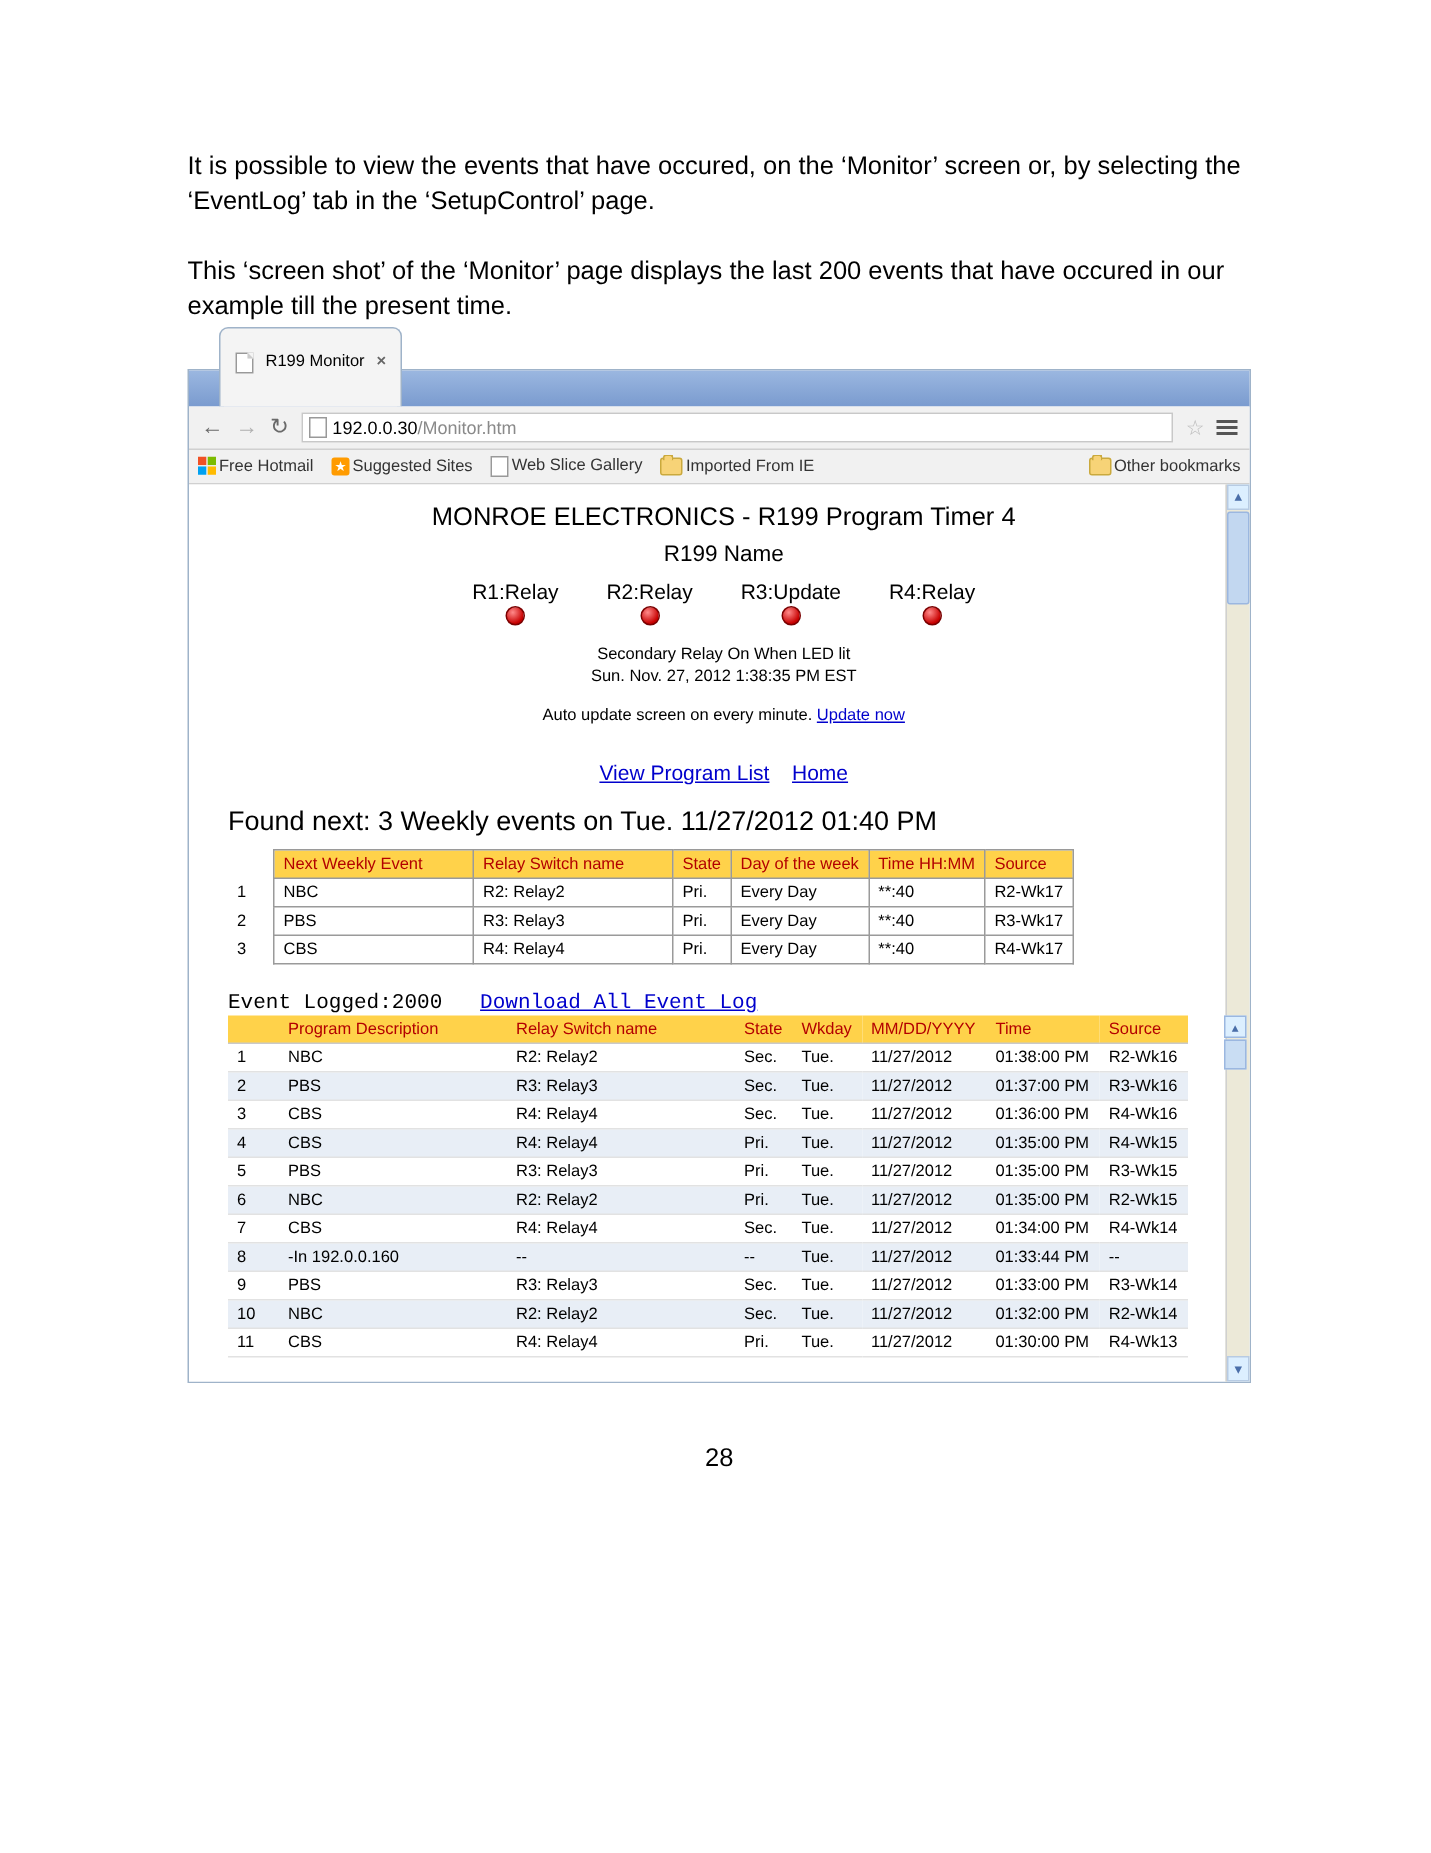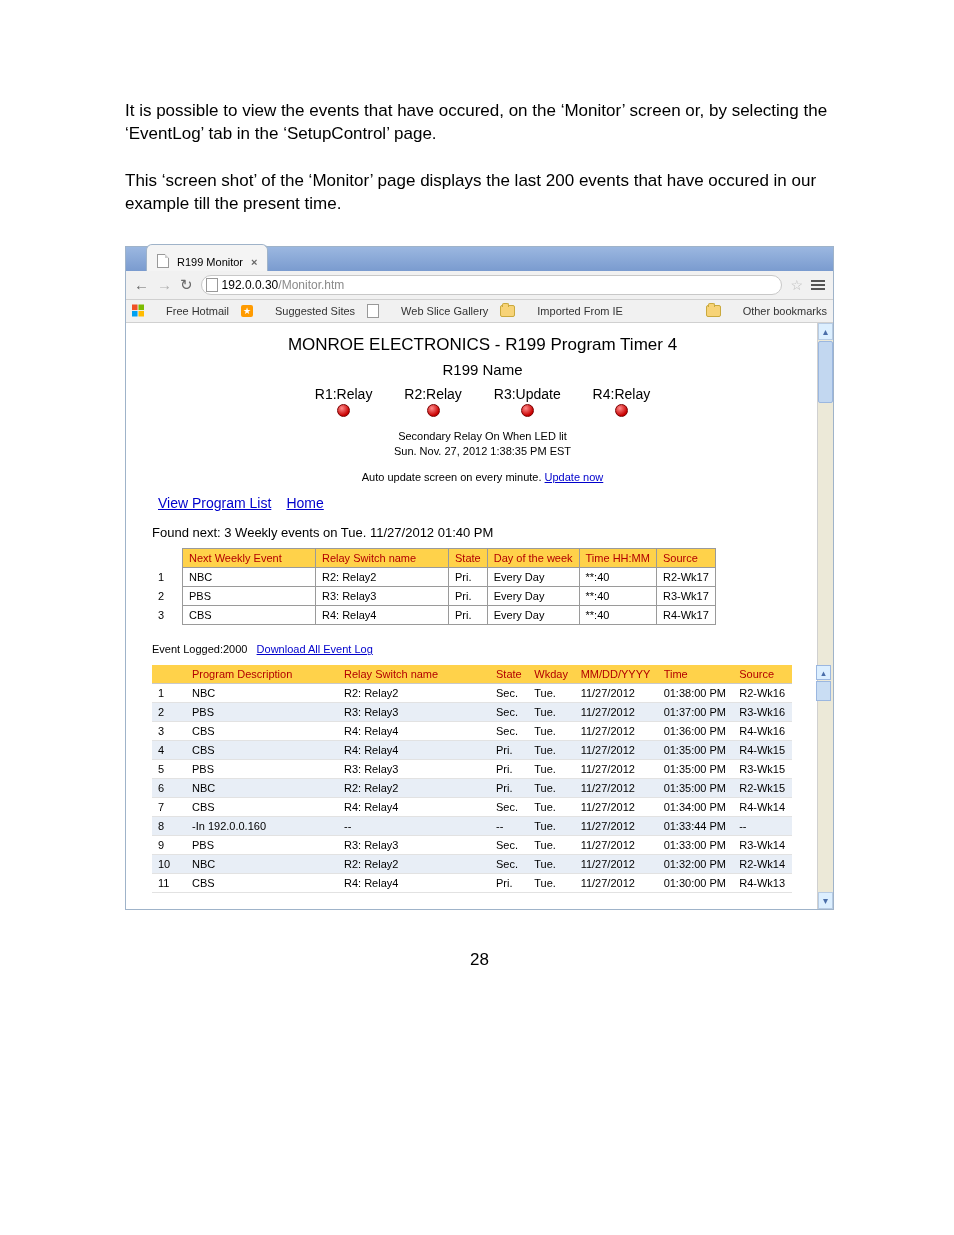--- a/index.html
+++ b/index.html
@@ -3,66 +3,66 @@
 <meta charset="utf-8">
 <style>
   html,body{margin:0;padding:0;background:#fff;font-family:Arial,Helvetica,sans-serif;color:#000}
   .page{width:954px;margin:0 auto;padding:100px 120px 40px 125px;box-sizing:border-box}
   .body-text{font-size:17px;line-height:1.35;margin:0 0 24px 0}
   .page-num{text-align:center;font-size:17px;margin-top:40px}
   
   .shot{border:1px solid #9fb3c9;background:#fff;margin-top:30px;font-family:Tahoma,Verdana,Arial,sans-serif;font-size:11px;color:#000}
   
   .tabbar{background:linear-gradient(#9bb7e0,#7a9bcf);height:24px;display:flex;align-items:flex-end;padding-left:20px}
-  .tab{background:#f4f4f4;border:1px solid #9fb3c9;border-bottom:none;border-top-left-radius:6px;border-top-right-radius:6px;height:20px;padding:3px 10px;display:flex;align-items:flex-end;gap:8px;font-size:11px}
+  .tab{background:#f4f4f4;border:1px solid #9fb3c9;border-bottom:none;border-top-left-radius:6px;border-top-right-radius:6px;height:20px;padding:16px 10px;display:flex;align-items:flex-start;gap:8px;font-size:11px}
   .tab .file-icon{width:10px;height:12px;border:1px solid #999;background:#fff;position:relative}
   .tab .file-icon:after{content:"";position:absolute;right:-1px;top:-1px;border-top:4px solid #f4f4f4;border-left:4px solid #ccc}
   .tab .close{color:#666;font-weight:bold}
   
   .urlbar{height:28px;background:#f1f1f1;border-bottom:1px solid #d0d0d0;display:flex;align-items:center;padding:0 8px;gap:8px}
   .nav-btn{color:#6a6a6a;font-size:15px;line-height:1}
   .nav-btn.dis{color:#b0b0b0}
-  .url-field{flex:1;height:18px;border:1px solid #c8c8c8;border-radius:10px;background:#fff;display:flex;align-items:center;padding:0 4px;gap:4px}
+  .url-field{flex:1;height:18px;border:1px solid #c8c8c8;border-radius:0;background:#fff;display:flex;align-items:center;padding:0 4px;gap:4px}
   .url-field .file-icon{width:10px;height:12px;border:1px solid #999}
   .url-text{font-size:12px}
   .url-text .gray{color:#8a8a8a}
   .star{color:#bbb;font-size:14px}
   .menu{display:flex;flex-direction:column;gap:2px}
   .menu span{display:block;width:14px;height:2px;background:#555}
   
   .bmbar{height:22px;background:#f1f1f1;border-bottom:1px solid #d0d0d0;display:flex;align-items:center;padding:0 6px;gap:12px;font-size:11px;color:#333}
-  .bm{display:flex;align-items:center;gap:22px}
+  .bm{display:flex;gap:2px}
   .hotmail-icon{width:12px;height:12px;color:#fff;font-weight:bold;font-size:9px;display:flex;align-items:center;justify-content:center}
   .hotmail-icon svg{display:block}
   .fav-icon{width:12px;height:12px;background:#ff9b00;border-radius:2px;display:flex;align-items:center;justify-content:center;color:#fff;font-size:9px}
   .page-icon{width:10px;height:12px;border:1px solid #999;background:#fff}
   .folder-icon{width:13px;height:10px;background:#f7d377;border:1px solid #caa93d;border-radius:2px;position:relative}
   .folder-icon:before{content:"";position:absolute;top:-3px;left:1px;width:5px;height:3px;background:#f7d377;border:1px solid #caa93d;border-bottom:none;border-radius:2px 2px 0 0}
   .bmbar .spacer{flex:1}
   
   .inner{position:relative;background:#fff;padding:8px 20px 16px 26px}
   .vscroll{position:absolute;right:0;top:0;bottom:0;width:15px;background:#ece9d8;border-left:1px solid #d0d0d0;display:flex;flex-direction:column;align-items:center}
   .vscroll .arrow{width:13px;height:15px;display:flex;align-items:center;justify-content:center;color:#4a6ea9;font-size:10px;background:#dcefff;border:1px solid #b7cbe3}
   .vscroll .thumb{width:13px;height:60px;background:#c2d7f0;border:1px solid #9bb7e0;border-radius:2px;margin-top:1px}
   .vscroll .track{flex:1}
   .h1{font-family:Verdana,Geneva,sans-serif;font-weight:normal;font-size:17px;text-align:center;margin:4px 0 6px}
   .h2{font-family:Verdana,Geneva,sans-serif;font-size:15px;text-align:center;margin:4px 0 8px}
   .relays{text-align:center;font-family:Verdana,Geneva,sans-serif;font-size:14px}
   .relay{display:inline-block;margin:0 14px;text-align:center}
   .led{width:11px;height:11px;border-radius:50%;background:radial-gradient(circle at 35% 30%,#ff8a8a,#c80000 70%);border:1px solid #7a0000;display:block;margin:2px auto 0}
   .small-center{font-family:Verdana,Geneva,sans-serif;text-align:center;font-size:11px;line-height:1.35;margin:12px 0 2px}
   .link{color:#0000cc;text-decoration:underline;cursor:pointer}
-  .biglinks{text-align:left;margin:10px 0 14px}
+  .biglinks{text-align:center;margin:22px 0 14px}
   .biglinks .link{font-size:14px;margin:0 6px}
-  .found{font-family:Verdana,Geneva,sans-serif;font-size:13px;margin:6px 0 8px}
+  .found{font-family:Verdana,Geneva,sans-serif;font-size:18px;margin:6px 0 8px}
   table.grid{border-collapse:collapse;font-family:Verdana,Geneva,sans-serif;font-size:11px}
   table.grid th,table.grid td{border:1px solid #9a9a9a;padding:3px 6px;text-align:left;white-space:nowrap}
   table.grid th{background:#ffd24a;color:#b30000;font-weight:normal}
   .idx{text-align:right;border:none!important;padding-right:4px;width:18px}
-  .eventhead{font-family:Liberation Sans, sans-serif;font-size:11px;margin:18px 0 10px}
+  .eventhead{font-family:Liberation Mono, monospace;font-size:14px;margin:18px 0 0}
   
   .logwrap{position:relative}
   table.log{border-collapse:collapse;font-family:Verdana,Geneva,sans-serif;font-size:11px;width:640px}
   table.log th{background:#ffd24a;color:#b30000;font-weight:normal;padding:3px 6px;text-align:left;border-bottom:1px solid #c9c9c9}
   table.log td{padding:3px 6px;border-bottom:1px solid #e2e2e2;white-space:nowrap}
   table.log tr.alt td{background:#e8eef6}
   .log .idx2{text-align:left;width:22px}
   .minisb{position:absolute;right:-18px;top:0;width:15px;display:flex;flex-direction:column;align-items:center}
   .minisb .arrow{width:13px;height:13px;background:#dcefff;border:1px solid #9bb7e0;color:#4a6ea9;font-size:9px;display:flex;align-items:center;justify-content:center}
   .minisb .thumb{width:13px;height:18px;background:#c9ddf3;border:1px solid #9bb7e0;margin-top:1px}

